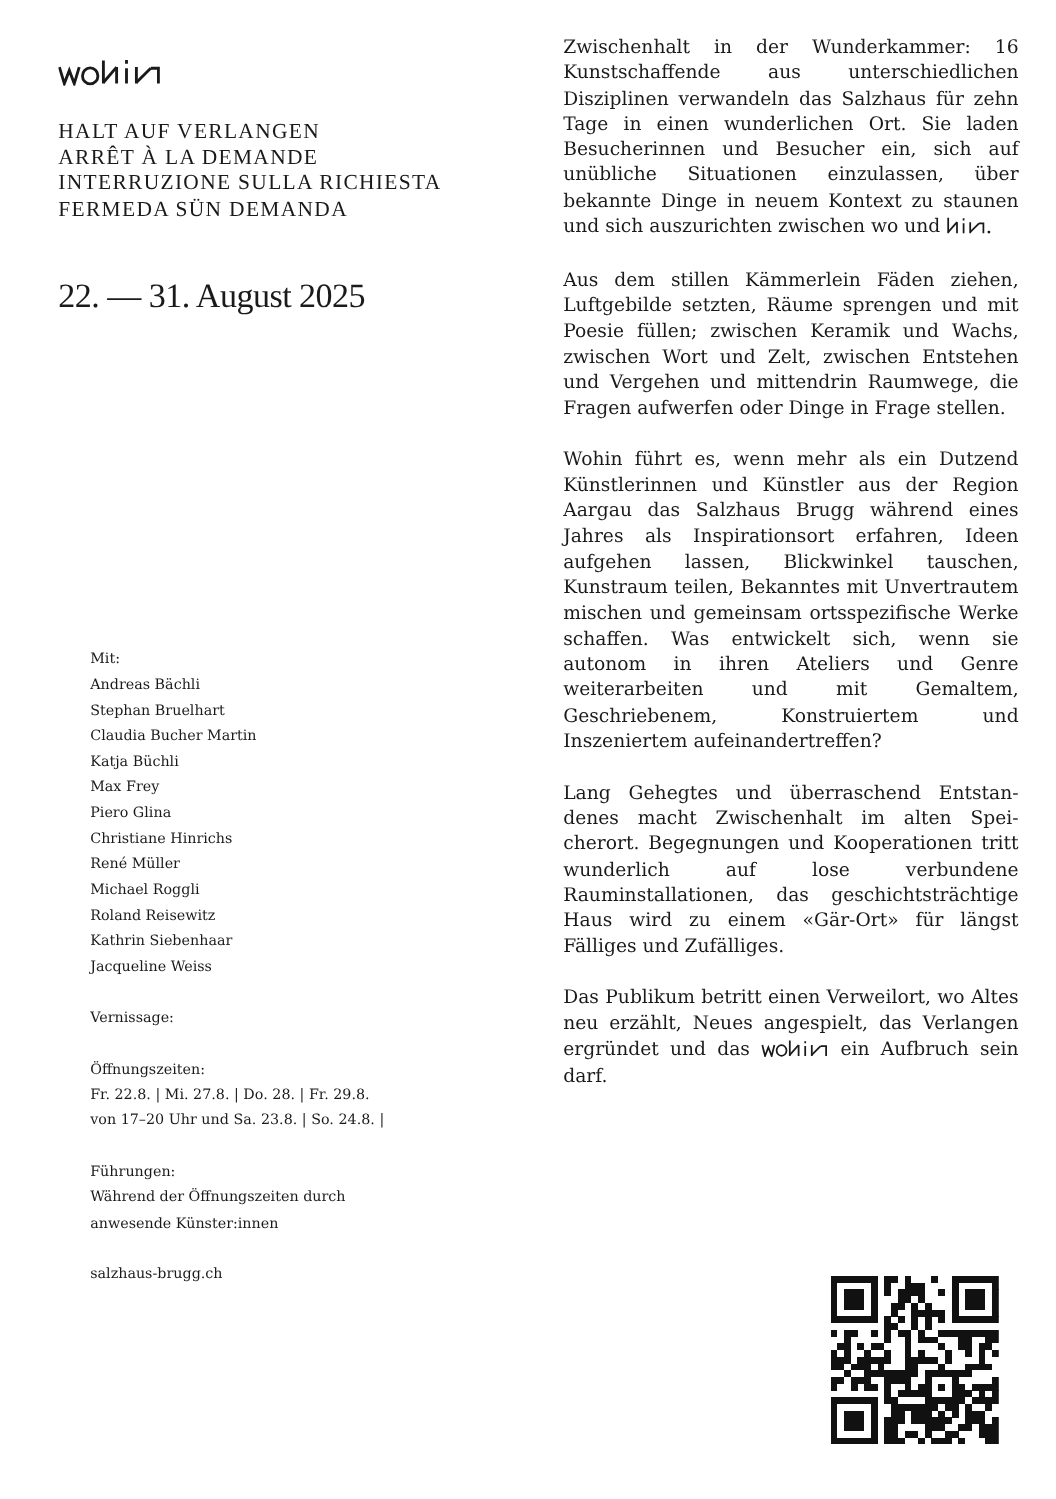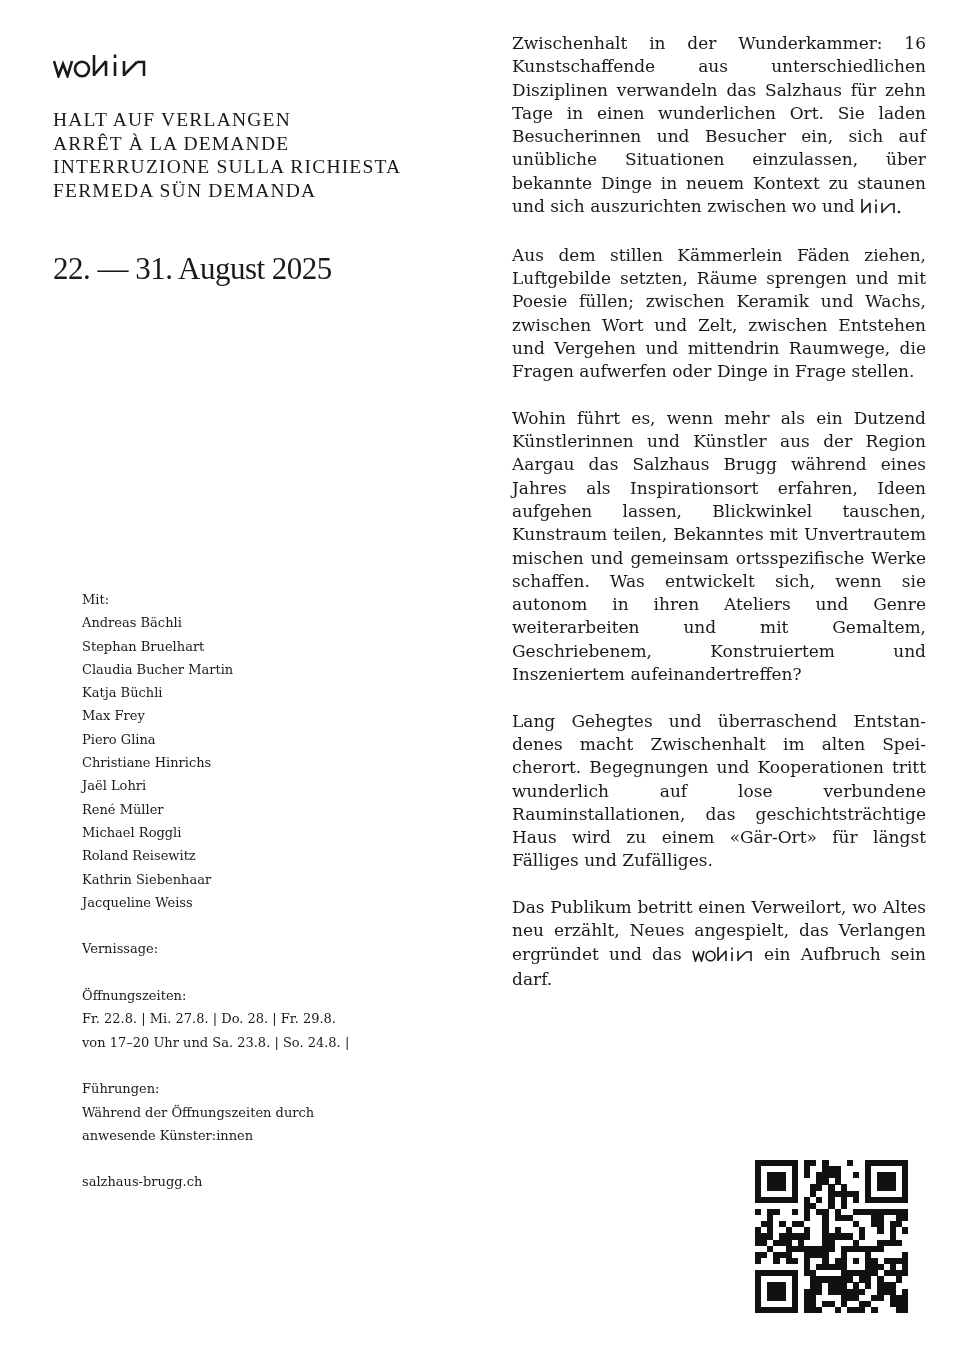--- a/index.html
+++ b/index.html
@@ -81,21 +81,20 @@
 <div class="info">
   <div class="line">Mit:</div>
   <div>
     <div class="line">Andreas Bächli</div>
     <div class="line">Stephan Bruelhart</div>
     <div class="line">Claudia Bucher Martin</div>
     <div class="line">Katja Büchli</div>
     <div class="line">Max Frey</div>
     <div class="line">Piero Glina</div>
     <div class="line">Christiane Hinrichs</div>
-    <div class="line">Jaël Lohri</div>
     <div class="line">René Müller</div>
     <div class="line">Michael Roggli</div>
     <div class="line">Roland Reisewitz</div>
     <div class="line">Kathrin Siebenhaar</div>
     <div class="line">Jacqueline Weiss</div>
   </div>
   <div class="gap"></div>
   <div class="line">Vernissage:</div>
   <div class="gap"></div>
   <div class="line">Öffnungszeiten:</div>

